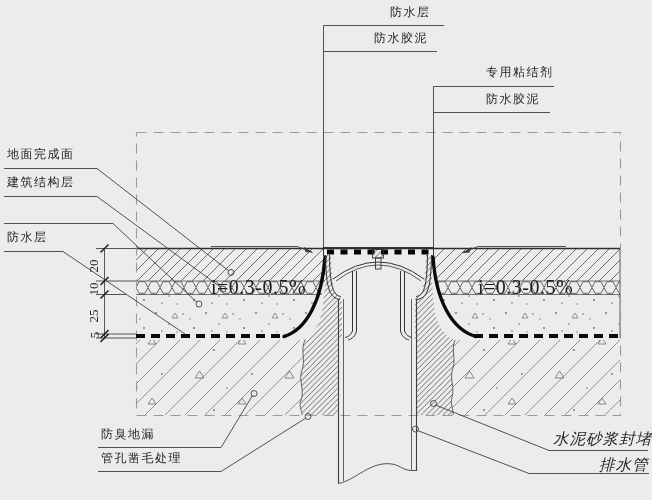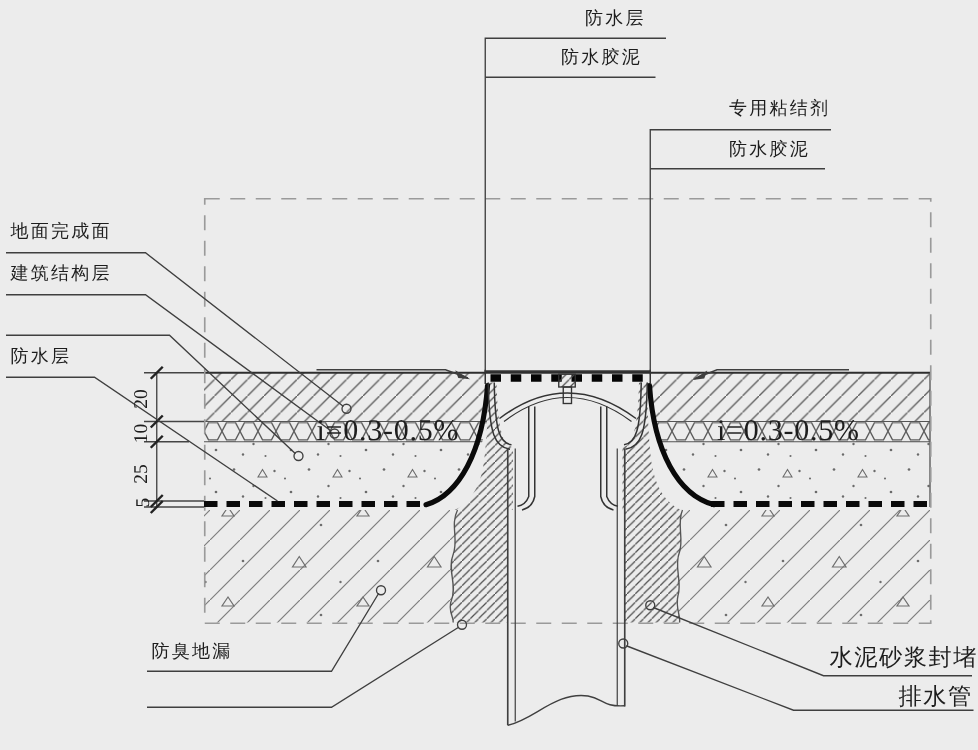--- a/index.html
+++ b/index.html
@@ -7,21 +7,21 @@
     width:652px;height:500px;position:relative;
     background:#ececec;overflow:hidden;
     font-family:"Liberation Serif","DejaVu Serif",serif;
   }
   #stage{position:absolute;left:0;top:0;width:652px;height:500px;}
   svg{position:absolute;left:0;top:0;}
   .lbl{
     position:absolute;color:#1d1d1d;font-size:12px;letter-spacing:1.5px;
     white-space:nowrap;line-height:1.1;
   }
-  .lbl.small{font-size:15.5px;letter-spacing:1px;}
+  .lbl.small{font-size:15.5px;letter-spacing:1px;font-style:italic;}
   .slope{
     position:absolute;color:#1d1d1d;font-size:20px;letter-spacing:.5px;
     white-space:nowrap;
     margin-top:48px;
   }
   .dim{
     position:absolute;width:30px;text-align:center;color:#1d1d1d;font-size:13px;
     transform:rotate(-90deg);transform-origin:center center;
   }
 </style>
@@ -213,20 +213,21 @@
 <div class="lbl" style="left:486px;top:93px">防水胶泥</div>
 
 <div class="lbl" style="left:7px;top:148px">地面完成面</div>
 <div class="lbl" style="left:7px;top:176px">建筑结构层</div>
 <div class="lbl" style="left:7px;top:231px">防水层</div>
 
 <div class="slope" style="left:211px;top:228px">i=0.3-0.5%</div>
 <div class="slope" style="left:478px;top:228px">i=0.3-0.5%</div>
 
 <div class="lbl" style="left:101px;top:428px">防臭地漏</div>
+<div class="lbl" style="left:101px;top:452px">管孔凿毛处理</div>
 
 <div class="lbl small" style="left:553px;top:430px">水泥砂浆封堵</div>
 <div class="lbl small" style="left:599px;top:456px">排水管</div>
 
 <div class="dim" style="left:79px;top:258px">20</div>
 <div class="dim" style="left:79px;top:281px">10</div>
 <div class="dim" style="left:79px;top:308px">25</div>
 <div class="dim" style="left:80px;top:327px">5</div>
 
 </div>

